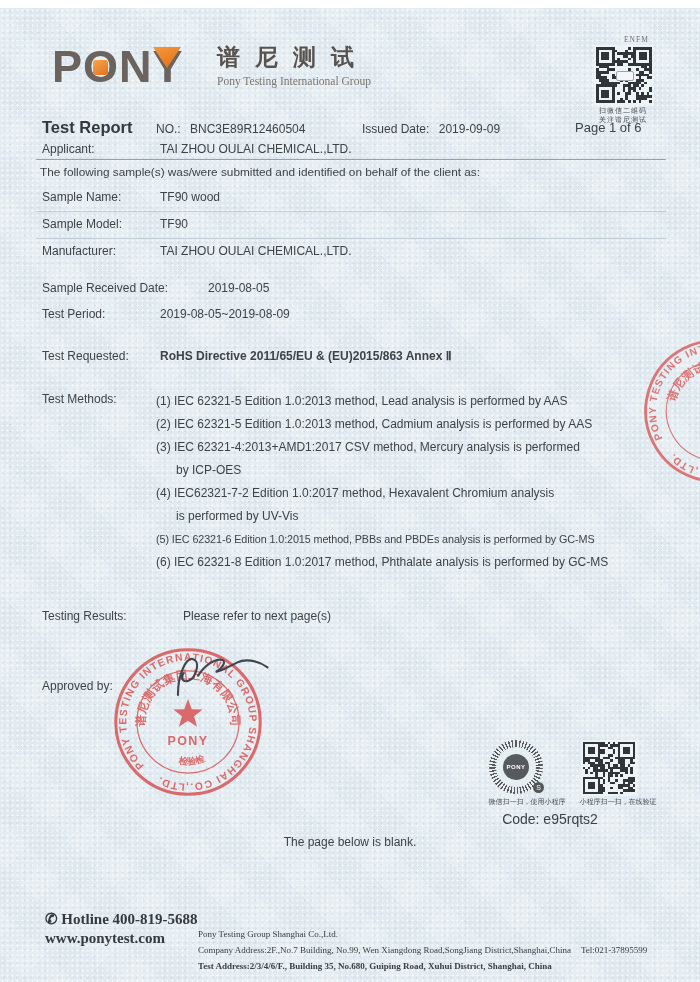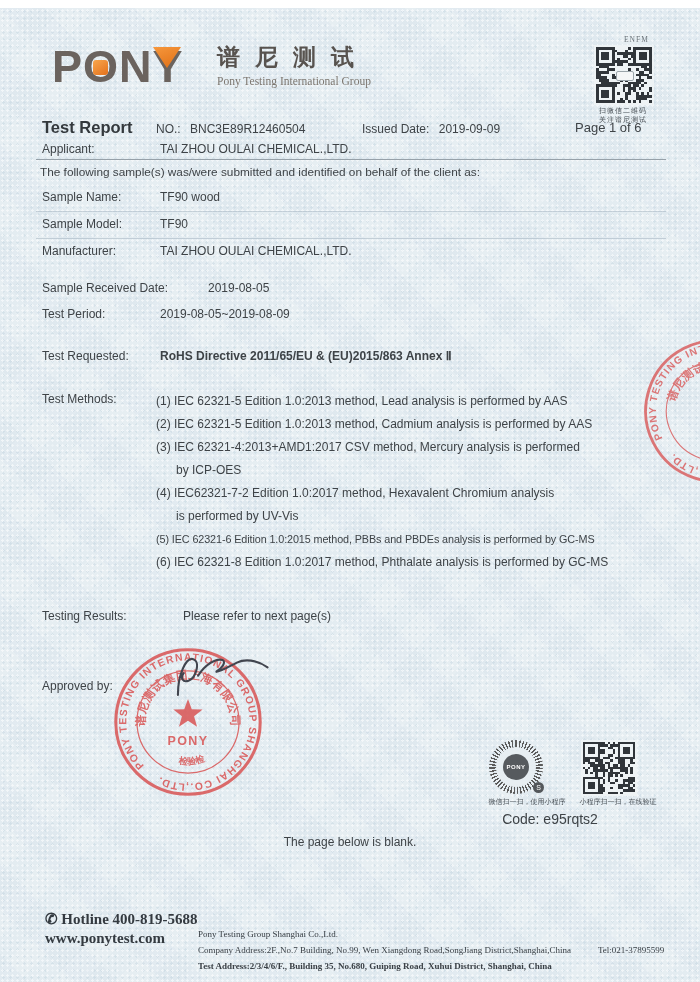--- a/index.html
+++ b/index.html
@@ -47,21 +47,21 @@
   .minicode::before{content:"";position:absolute;inset:7px;border-radius:50%;background:#e7eef2;}
   .minicode-center{position:absolute;inset:14px;border-radius:50%;background:#565a5e;
     display:flex;align-items:center;justify-content:center;color:#fff;font-size:6px;
     font-weight:bold;letter-spacing:.5px;z-index:2;}
   .mini-badge{position:absolute;right:-1px;bottom:1px;width:11px;height:11px;border-radius:50%;
     background:#53575b;color:#fff;font-size:7px;display:flex;align-items:center;
     justify-content:center;z-index:3;}
   
   .footer-left{font-family:"Liberation Serif",serif;font-weight:bold;font-size:15px;color:#343a40;line-height:1.25;}
   .footer-right{font-family:"Liberation Serif",serif;font-size:9px;color:#3a4046;line-height:1.8;width:482px;}
-  .footer-line2{display:flex;gap:27px;white-space:nowrap;}
+  .footer-line2{display:flex;gap:10px;white-space:nowrap;}
   .code-text{font-size:14px;color:#3e4347;}
   .white-strip{position:absolute;left:0;top:0;right:0;height:8px;background:#fff;z-index:5;}
 </style>
 </head>
 <body>
 
 <div class="page">
   <div class="paper"></div>
   <div class="white-strip"></div>
 

